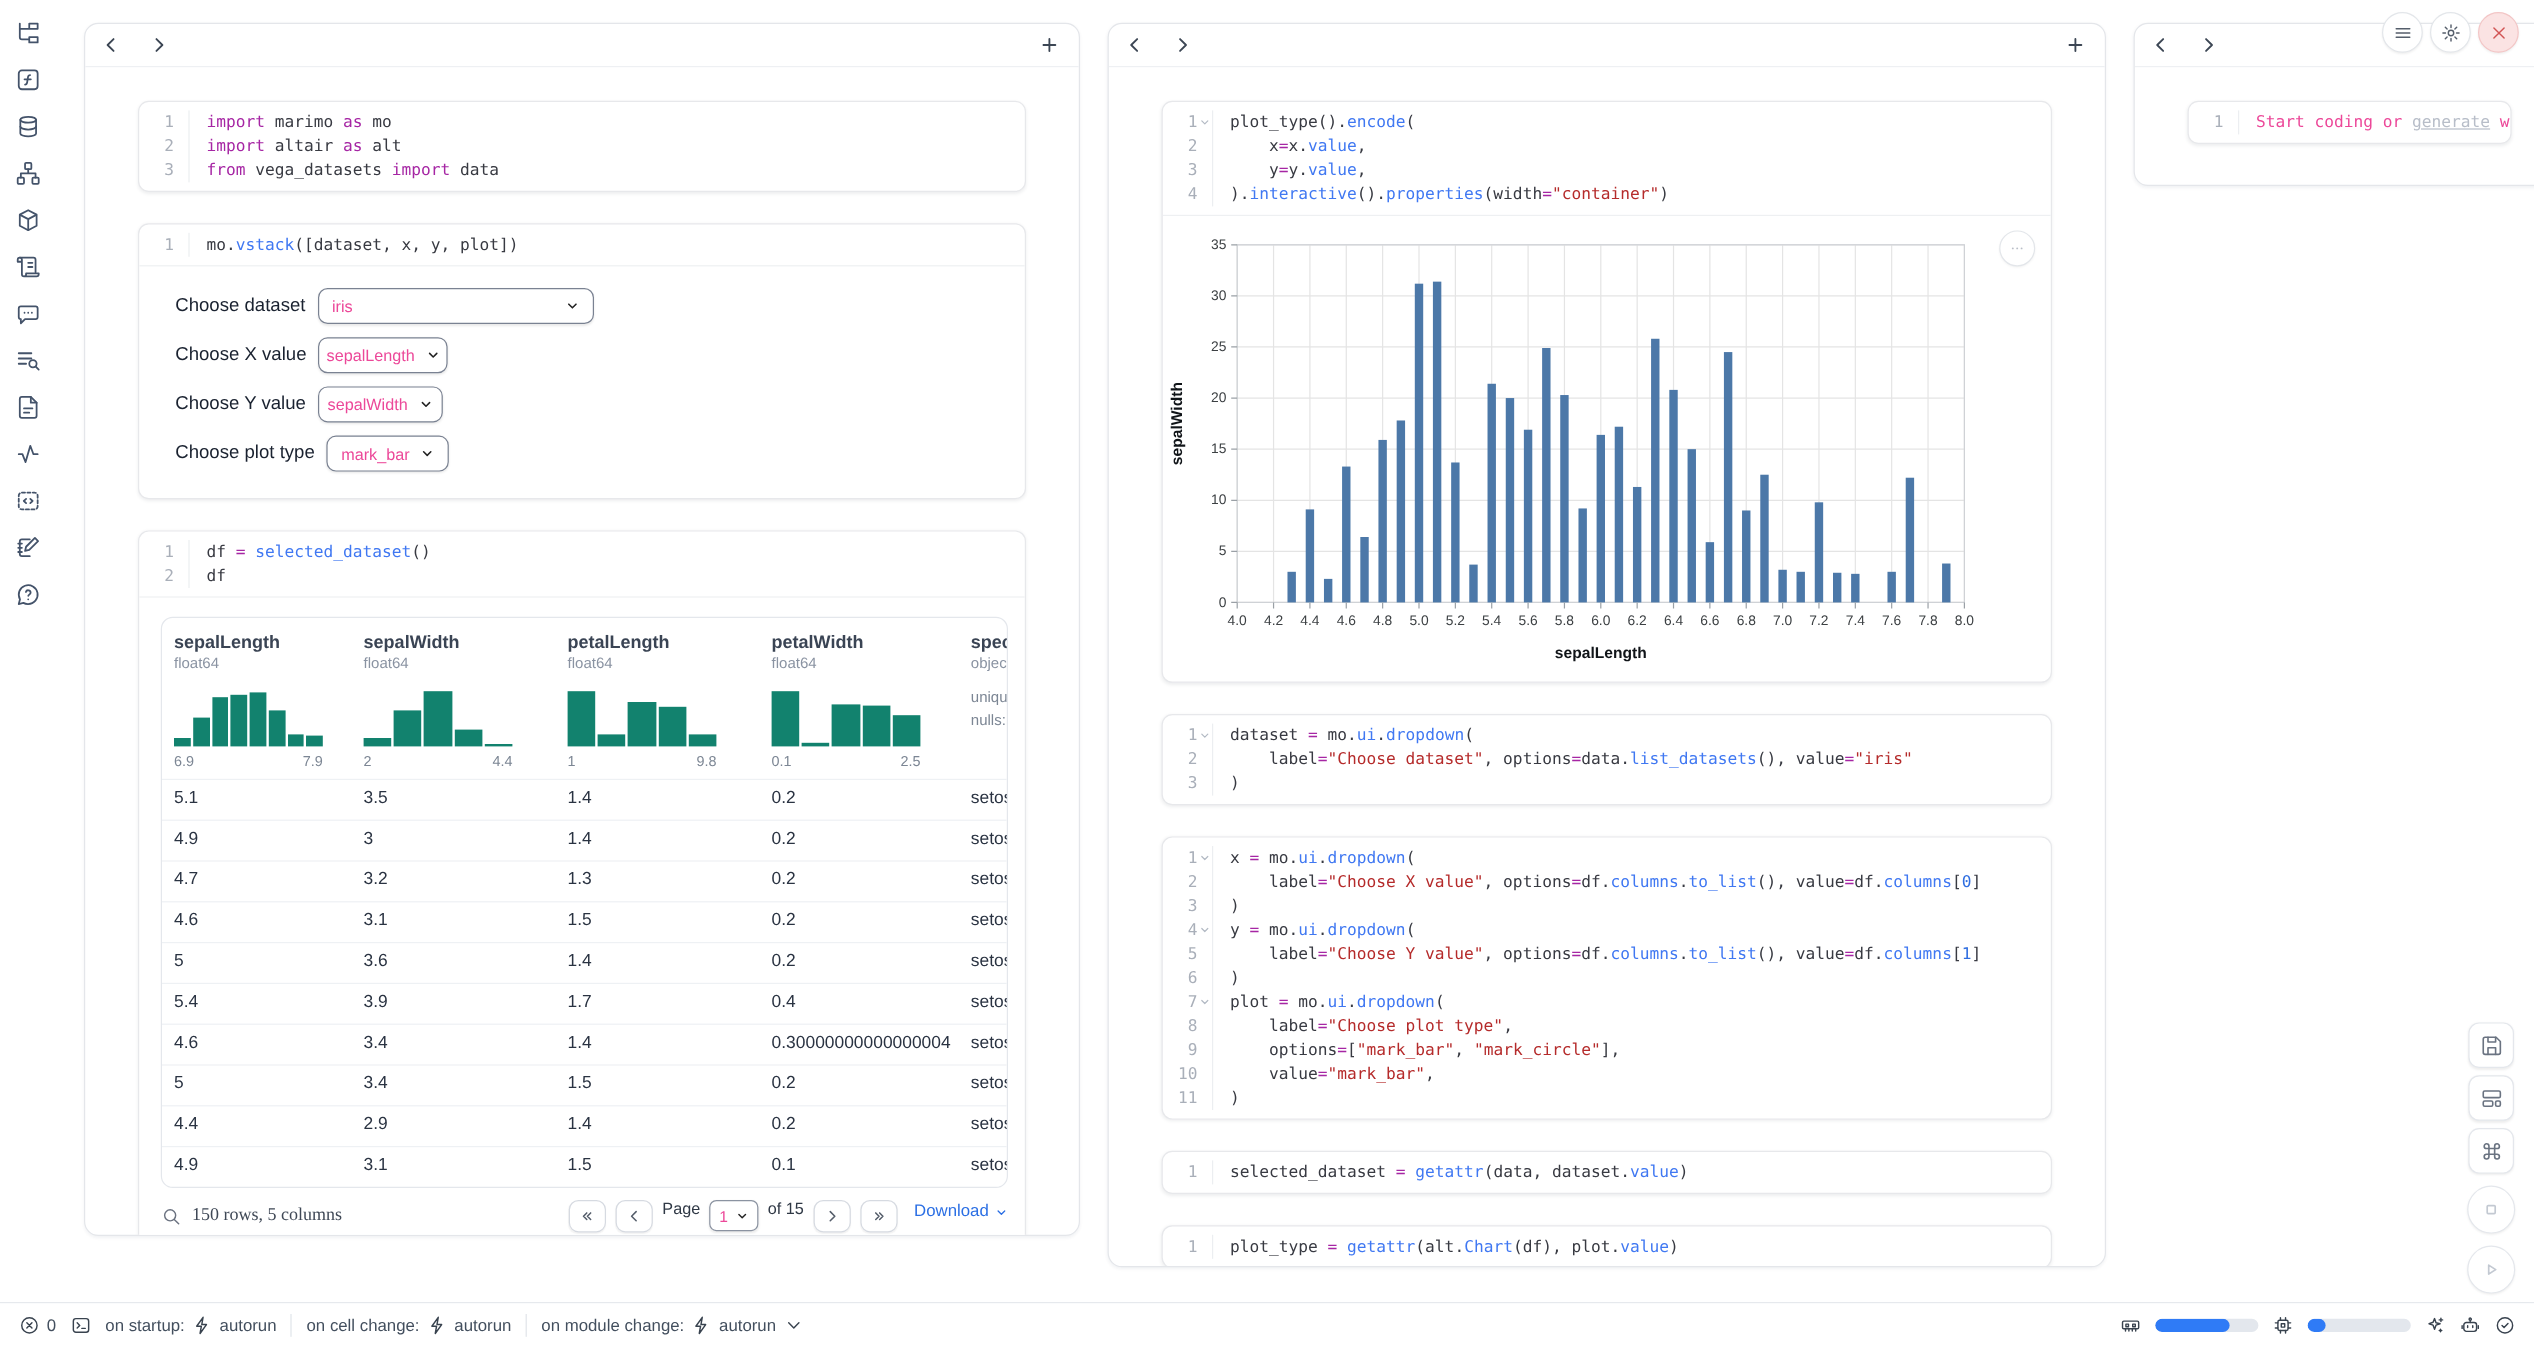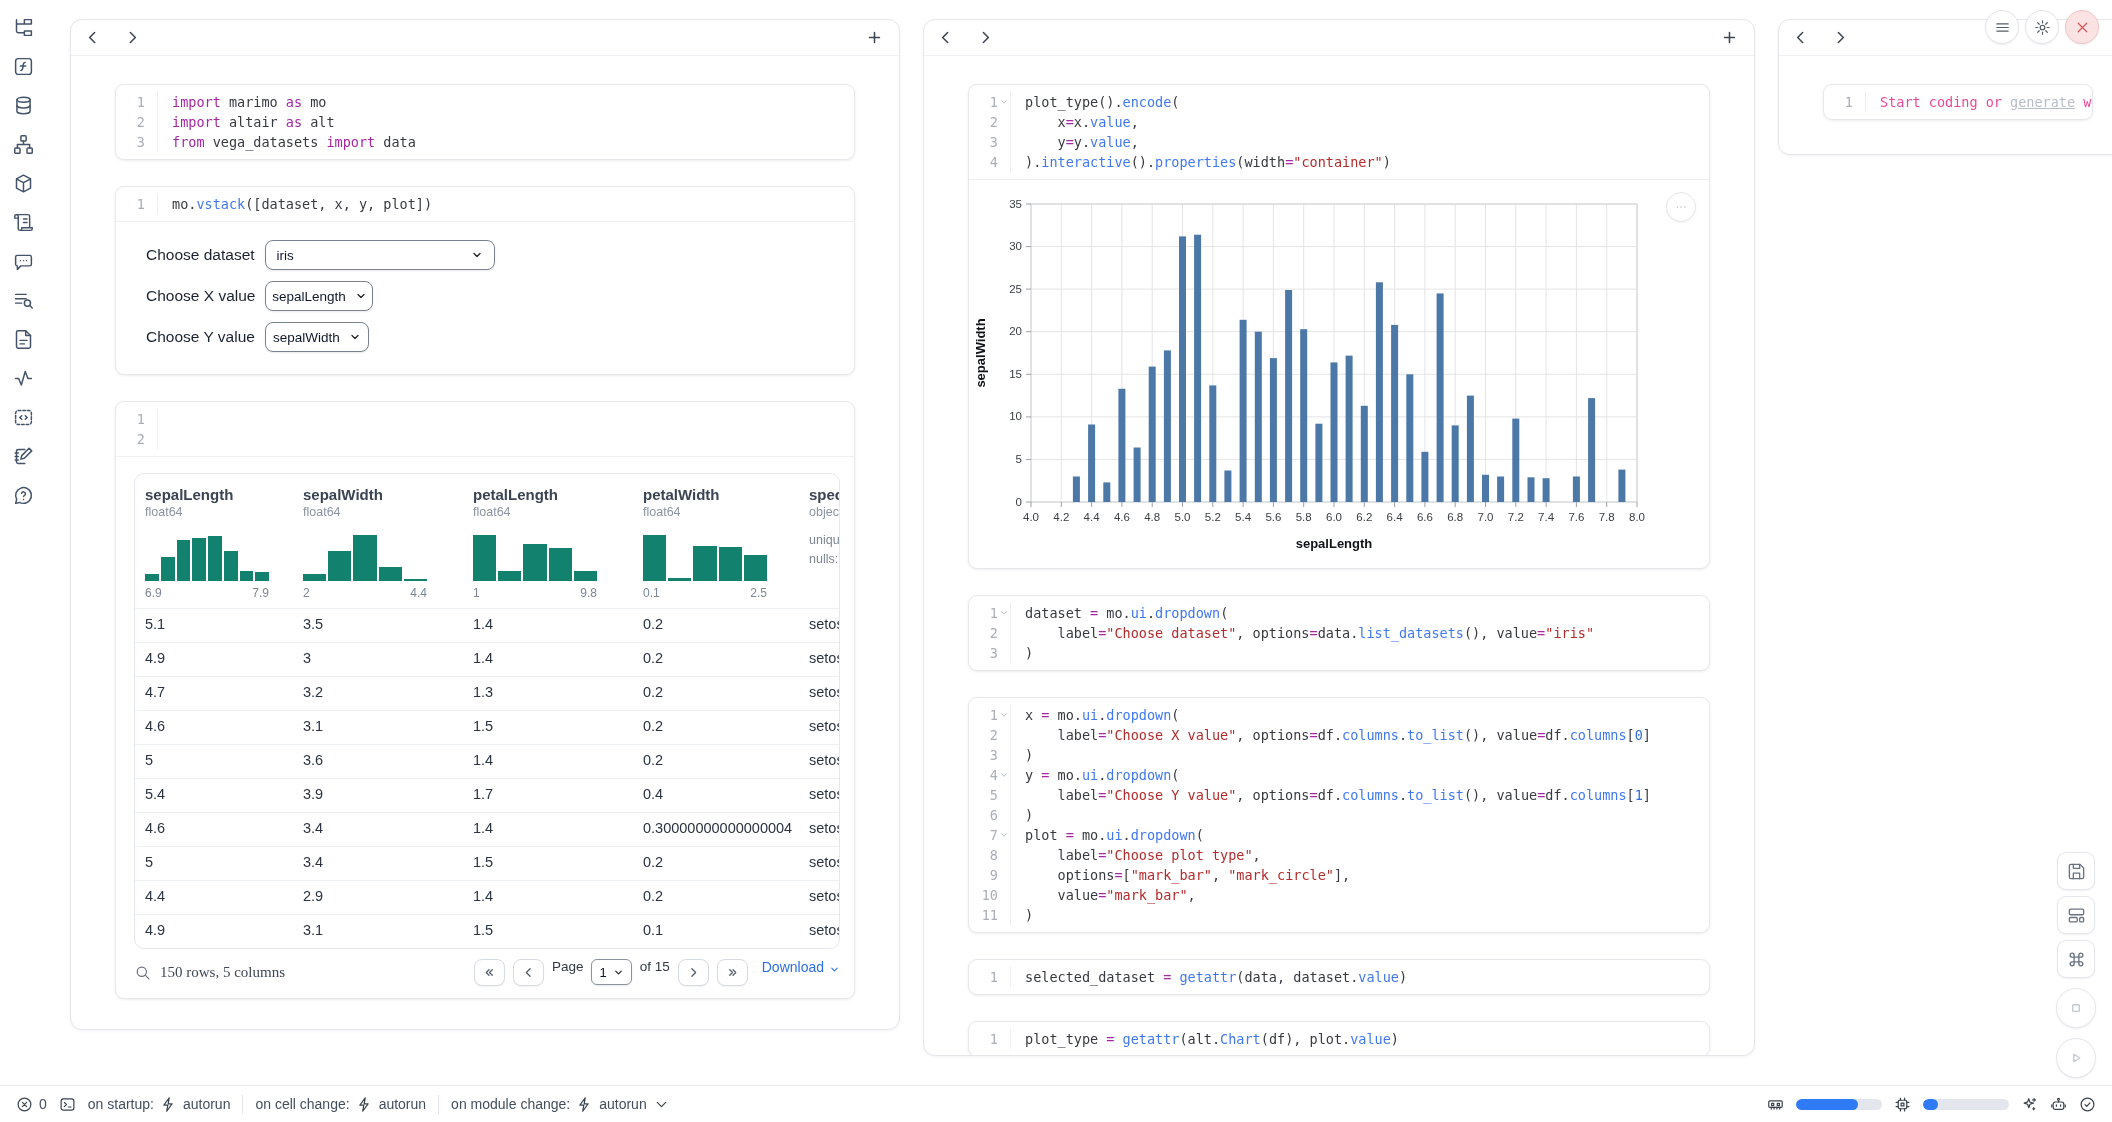--- a/index.html
+++ b/index.html
@@ -34,21 +34,21 @@
   .cline { height:20px; }
   .tk-k { color:#a626a4; } .tk-f { color:#4078f2; } .tk-s { color:#b52b2b; }
   .tk-n { color:#2f6ee0; } .tk-p { color:#383a42; }
   .ph { color:#ec4899; } .ph-link { color:#b7bdc8; text-decoration:underline; cursor:pointer; }
   .output { border-top:1px solid #eef0f2; }
 
   
   .controls { padding:17px 30px 12px; }
   .ctl-row { display:flex; align-items:center; margin-bottom:9px; height:32px; }
   .ctl-label { font-size:15.5px; color:#1a2230; margin-right:10px; }
-  .select { display:inline-flex; align-items:center; height:30px; border:1px solid #7a8292; border-radius:8px; background:#fff; box-shadow:0 1px 2px rgba(0,0,0,.09); font-size:13.5px; color:#0f172a; cursor:pointer; }
+  .select { display:inline-flex; align-items:center; height:30px; border:1px solid #7a8292; border-radius:8px; background:#fff; box-shadow:0 1px 2px rgba(0,0,0,.09); font-size:13.5px; color:#ec4899; cursor:pointer; }
   .select.wide { justify-content:space-between; padding:0 11px; }
   .select.narrow { justify-content:center; gap:9px; }
   .select .chev svg { width:12px; height:12px; stroke-width:2.6px; display:block; color:#222; }
 
   
   .table-zone { padding:16px 18px 12px; }
   .table-wrap { width:706px; border:1px solid #e4e7ec; border-radius:10px; overflow:hidden; }
   .trow { display:grid; grid-template-columns:158px 170px 170px 166px 140px; }
   .trow + .trow { border-top:1px solid #eef1f4; }
   .th { padding:12px 10px 8px; }
@@ -251,29 +251,41 @@
                 <span class="ctl-label">Choose Y value</span>
                 <div class="select narrow" style="width: 104px;">
                   <span class="sel-value">sepalWidth</span>
                   <span class="chev" style="width: 12px; height: 12px; display: inline-block;">
                     <svg viewBox="0 0 24 24" fill="none" stroke="currentColor" stroke-width="1.7" stroke-linecap="round" stroke-linejoin="round" style="width:100%;height:100%">
                       <path d="M6 9l6 6 6-6"></path>
                     </svg>
                   </span>
                 </div>
               </div>
+              <div class="ctl-row">
+                <span class="ctl-label">Choose plot type</span>
+                <div class="select narrow" style="width: 102px;">
+                  <span class="sel-value">mark_bar</span>
+                  <span class="chev" style="width: 12px; height: 12px; display: inline-block;">
+                    <svg viewBox="0 0 24 24" fill="none" stroke="currentColor" stroke-width="1.7" stroke-linecap="round" stroke-linejoin="round" style="width:100%;height:100%">
+                      <path d="M6 9l6 6 6-6"></path>
+                    </svg>
+                  </span>
+                </div>
+              </div>
             </div>
           </div>
         </div>
         <div class="cell">
           <div class="code">
             <div class="gutter">
               <div class="gline"><span>1</span></div>
               <div class="gline"><span>2</span></div>
             </div>
+            <div class="codebody"><div class="cline"><span class="tk-p">df </span><span class="tk-k">=</span><span class="tk-p"> </span><span class="tk-f">selected_dataset</span><span class="tk-p">()</span></div><div class="cline"><span class="tk-p">df</span></div></div>
           </div>
           <div class="output">
             <div class="table-zone">
               <div class="table-wrap">
                 <div class="trow">
                   <div class="th">
                     <div class="th-name">sepalLength</div>
                     <div class="th-type">float64</div>
                     <div class="hist">
                       <div style="height: 7px;"></div>

